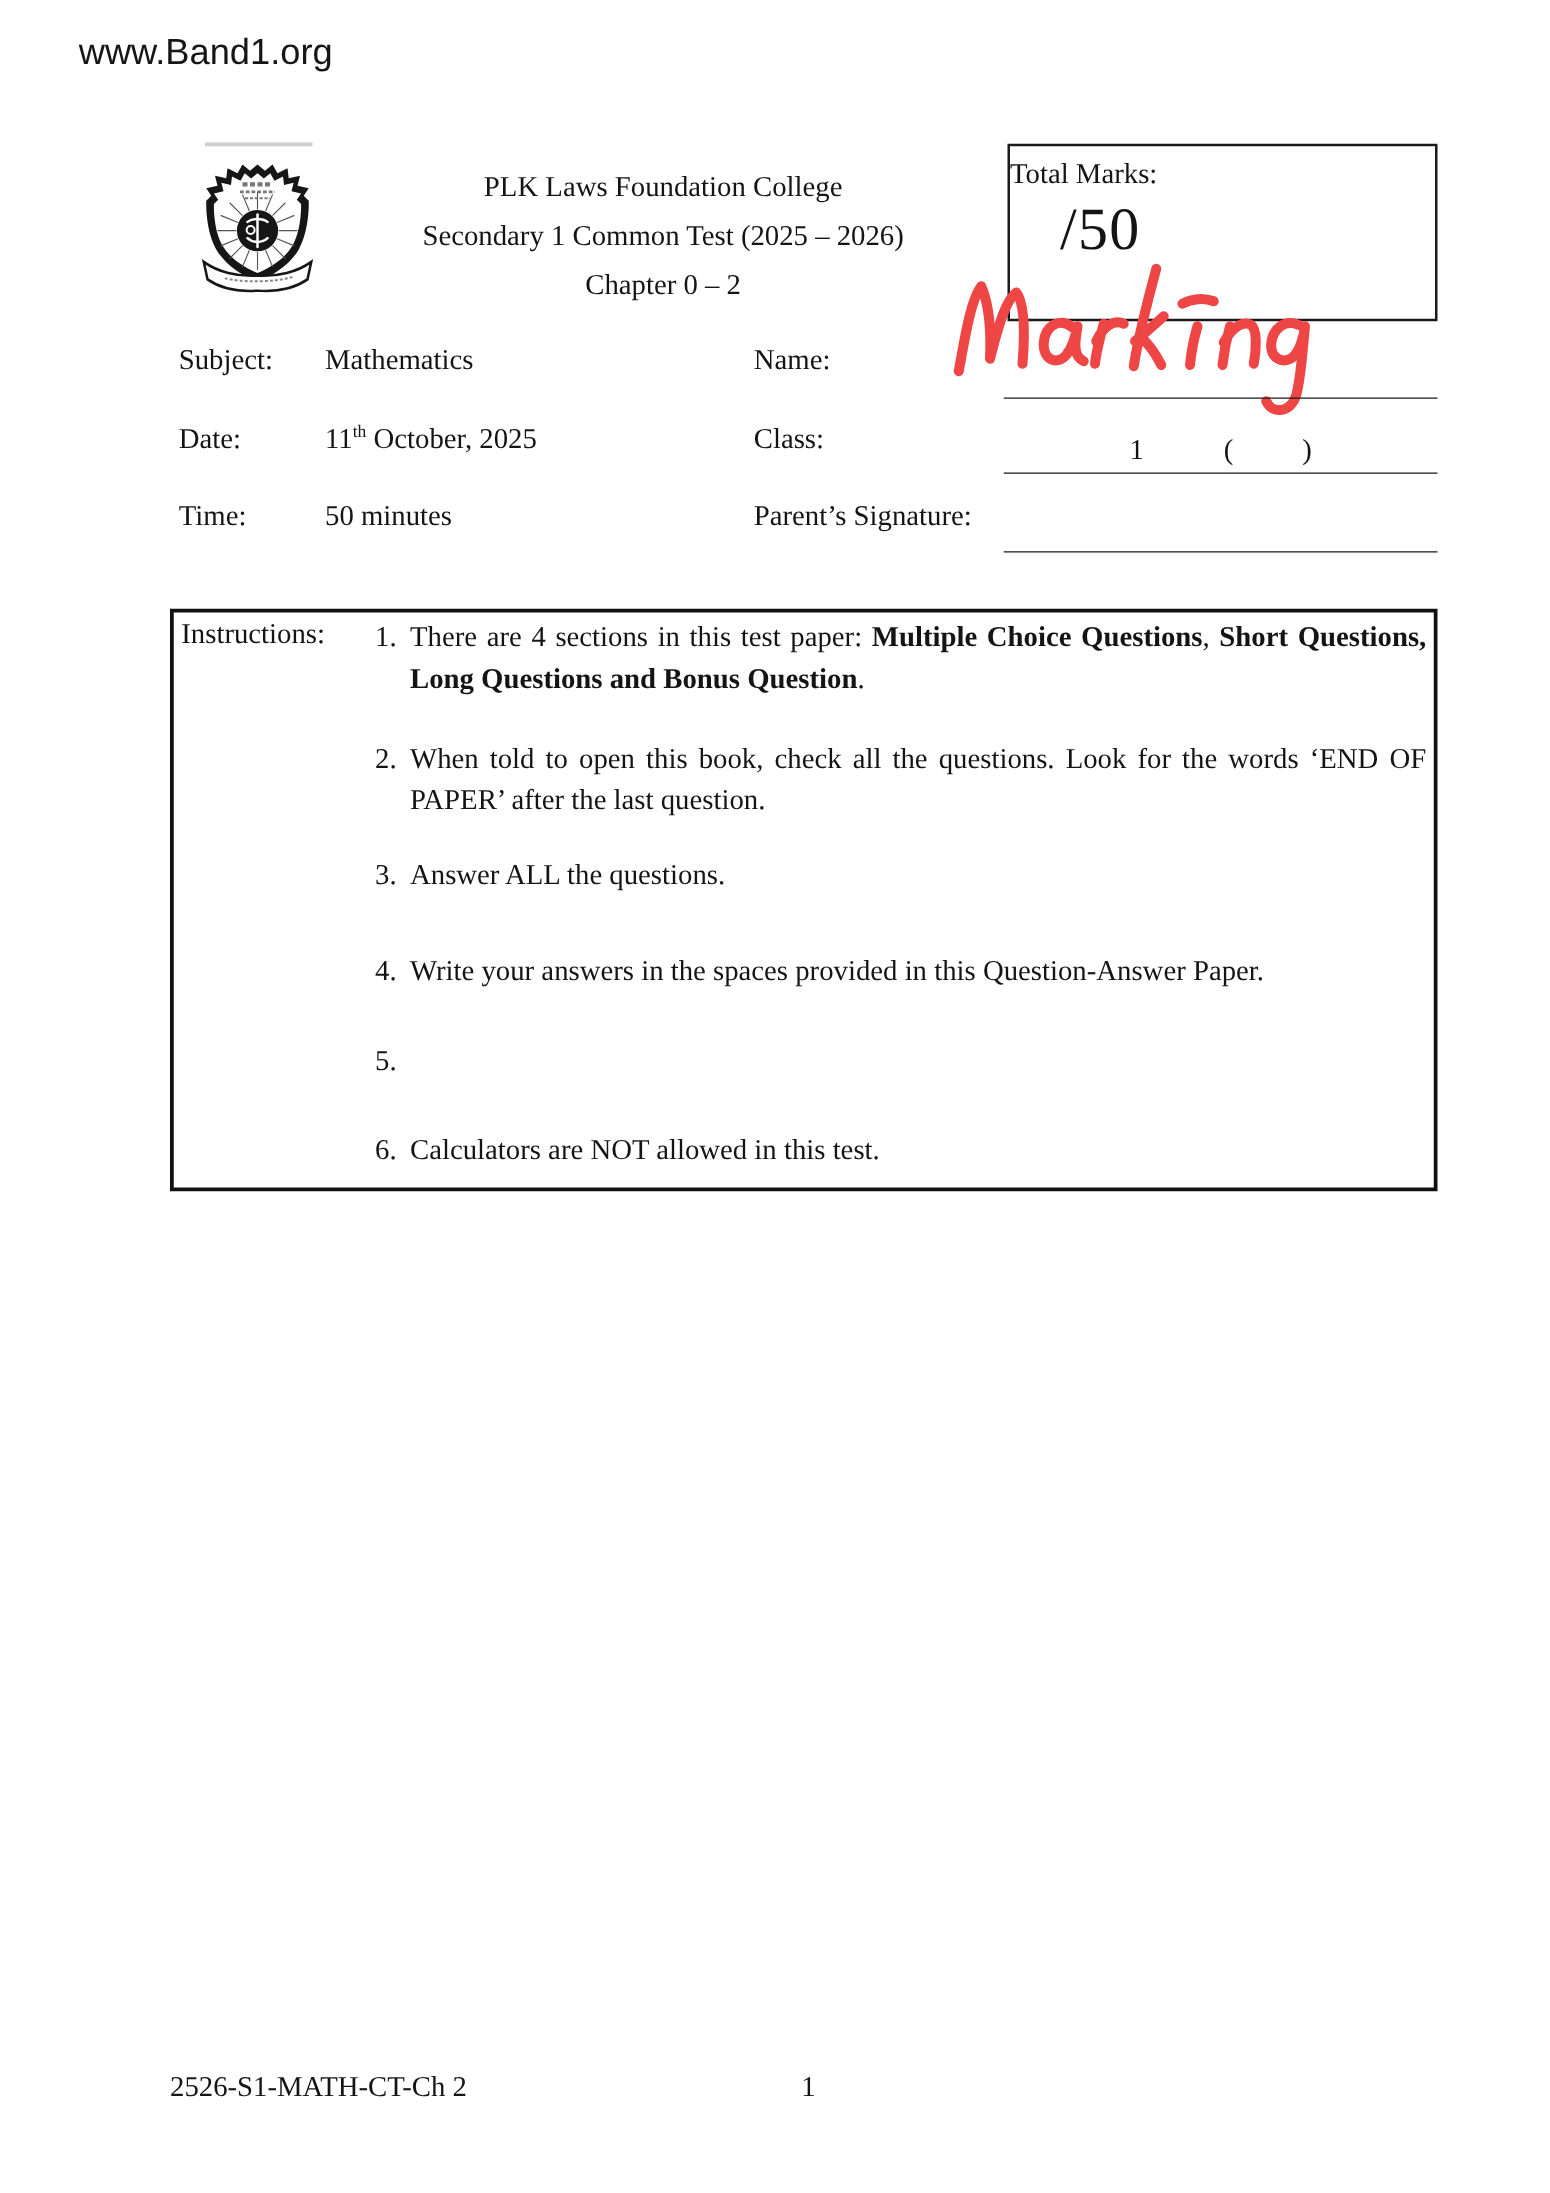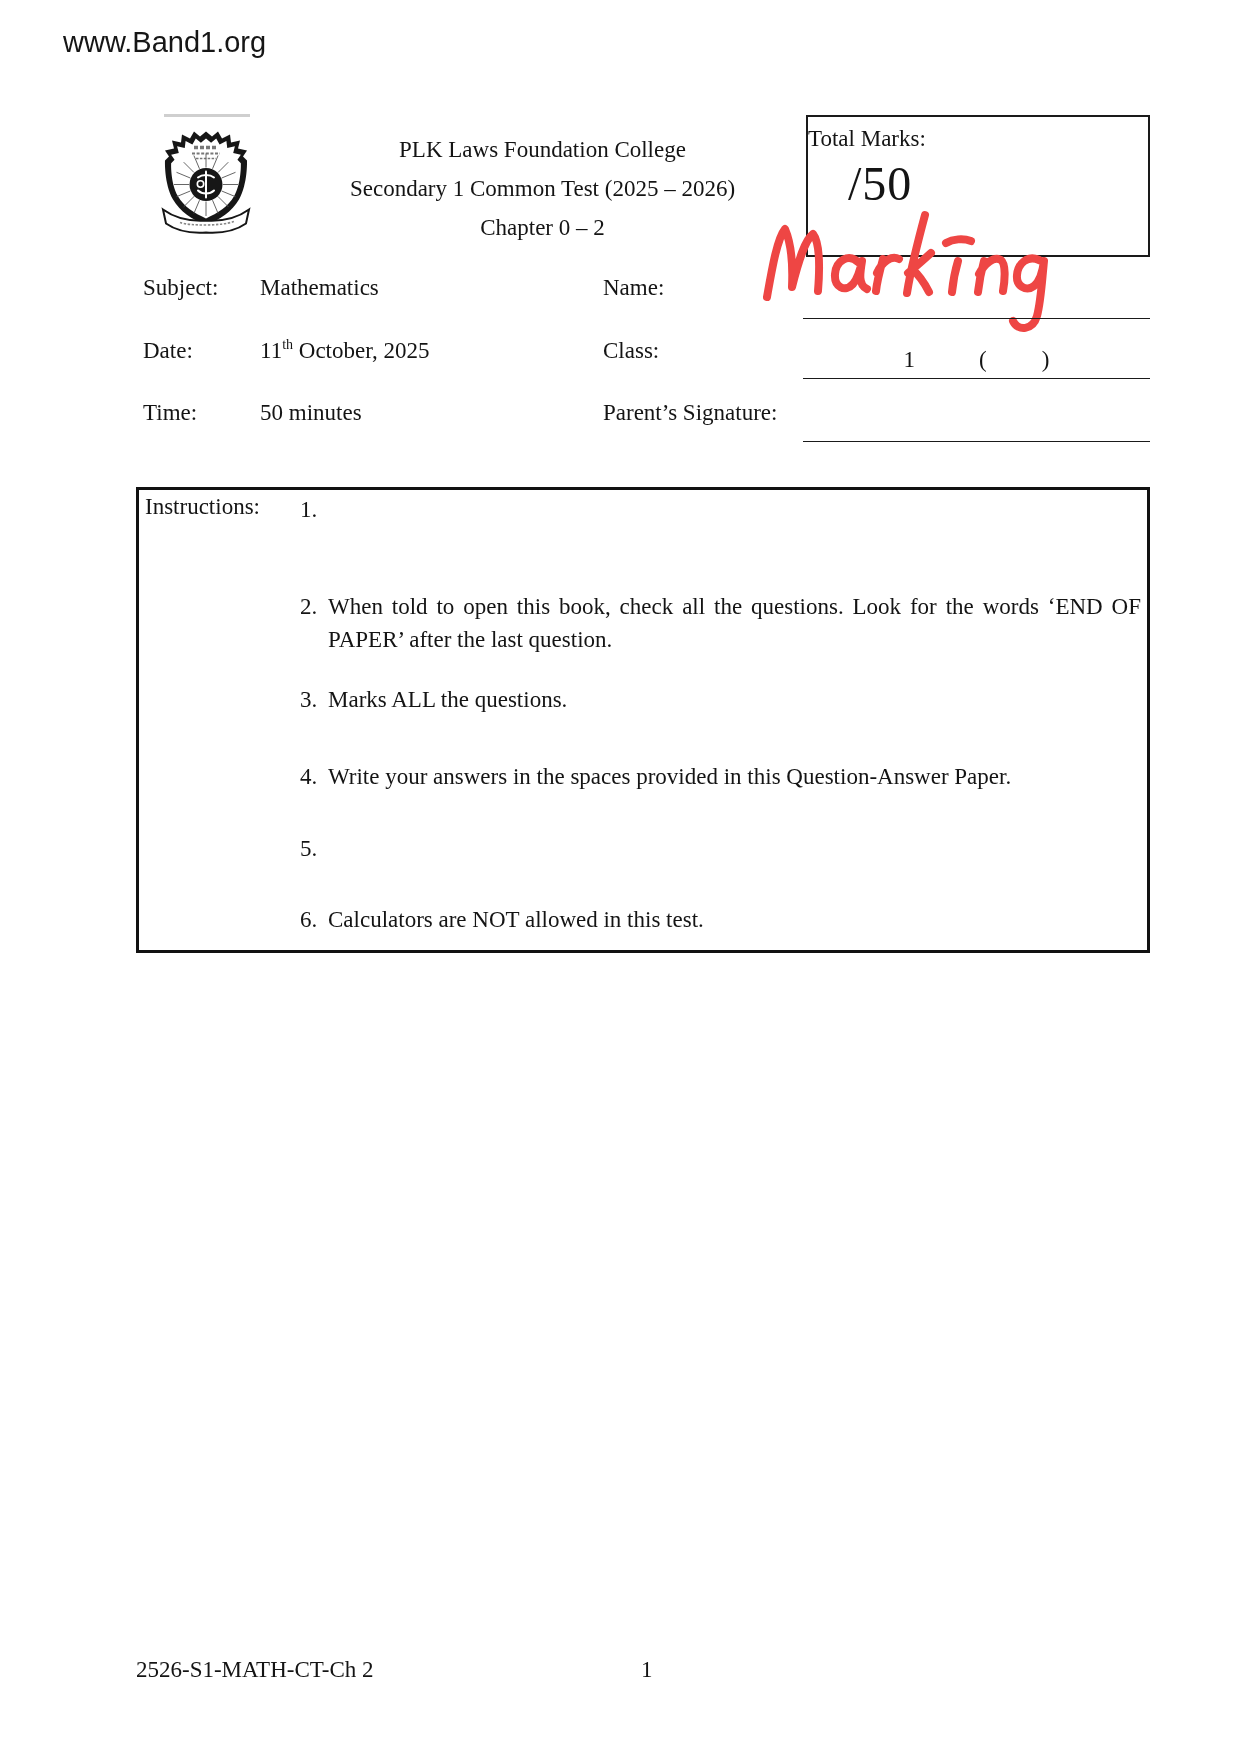--- a/index.html
+++ b/index.html
@@ -15,21 +15,21 @@
   .abs{position:absolute;}
   .site-url{
     left:35px;top:26px;
     font-family:"Liberation Sans", sans-serif;
     font-size:29px;color:#161616;
   }
   .logo-topline{left:136px;top:114px;width:86px;height:3px;background:#cfcfcf;}
   .crest{left:128px;top:126px;width:100px;height:118px;}
   .title-block{
     left:180px;top:130px;width:645px;
-    text-align:center;font-size:23px;line-height:39px;white-space:nowrap;padding-left:12px;
+    text-align:center;font-size:23px;line-height:39px;white-space:nowrap;
   }
   .marks-box{
     left:778px;top:115px;width:344px;height:142px;
     border:2.5px solid #1a1a1a;box-sizing:border-box;
   }
   .marks-label{margin-top:9px;font-size:23px;}
   .marks-value{margin-top:4px;font-size:48px;letter-spacing:1px;padding-left:40px;}
   .marking-svg{left:733px;top:203px;width:375px;height:130px;pointer-events:none;}
   .flabel,.fvalue{font-size:23px;white-space:nowrap;}
   sup.ord{font-size:14px;vertical-align:super;line-height:0;}
@@ -140,29 +140,33 @@
 
   <div class="abs flabel" style="left:115px;top:400px;">Time:</div>
   <div class="abs fvalue" style="left:232px;top:400px;">50 minutes</div>
   <div class="abs flabel" style="left:575px;top:400px;">Parent’s Signature:</div>
   <div class="abs uline cell-sign"></div>
 
   <div class="abs ins-box"></div>
   <div class="abs ins-label">Instructions:</div>
 
   <div class="abs ins-item ins-num" style="top:493px;">1.</div>
+  <div class="abs ins-item ins-text" style="top:493px;">
+    <div class="just"><span>There are 4 sections in this test paper: </span><span class="b">Multiple Choice Questions</span><span>, </span><span class="b">Short Questions,</span></div>
+    <div><span class="b">Long Questions and Bonus Question</span><span>.</span></div>
+  </div>
 
   <div class="abs ins-item ins-num" style="top:590px;">2.</div>
   <div class="abs ins-item ins-text" style="top:590px;">
     <div class="just">When told to open this book, check all the questions. Look for the words ‘END OF</div>
     <div>PAPER’ after the last question.</div>
   </div>
 
   <div class="abs ins-item ins-num" style="top:683px;">3.</div>
-  <div class="abs ins-item ins-text" style="top:683px;">Marks ALL the questions.</div>
+  <div class="abs ins-item ins-text" style="top:683px;">Answer ALL the questions.</div>
 
   <div class="abs ins-item ins-num" style="top:760px;">4.</div>
   <div class="abs ins-item ins-text" style="top:760px;">Write your answers in the spaces provided in this Question-Answer Paper.</div>
 
   <div class="abs ins-item ins-num" style="top:832px;">5.</div>
 
   <div class="abs ins-item ins-num" style="top:903px;">6.</div>
   <div class="abs ins-item ins-text" style="top:903px;">Calculators are NOT allowed in this test.</div>
 
   <div class="abs footer-code">2526-S1-MATH-CT-Ch 2</div>

